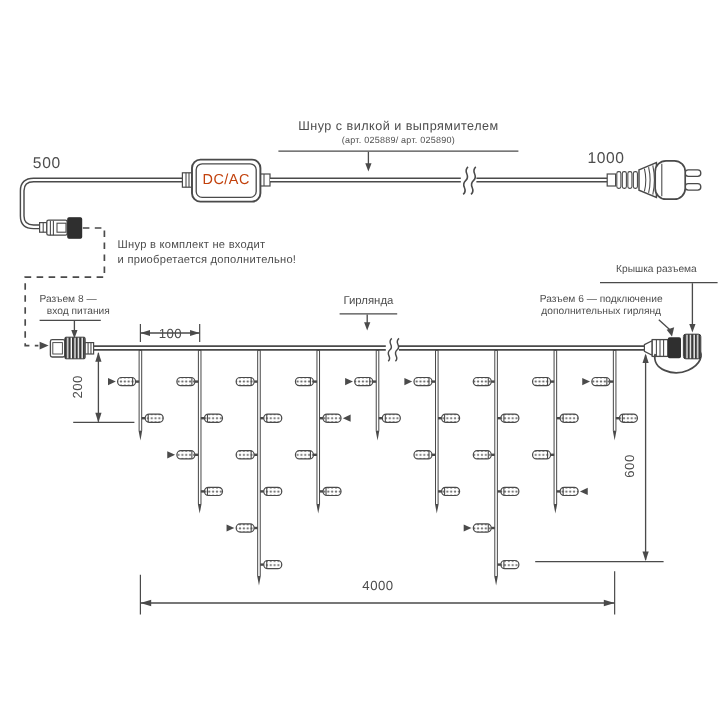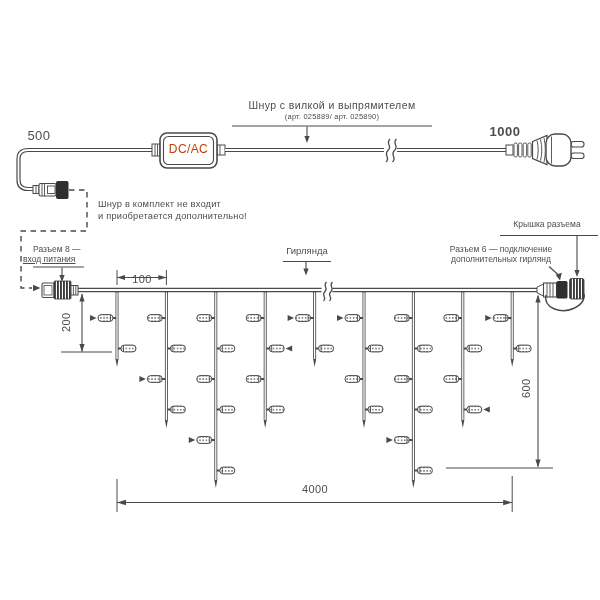--- a/index.html
+++ b/index.html
@@ -6,28 +6,28 @@
   .stage{
     position:relative;width:600px;height:600px;background:#fff;overflow:hidden;
     font-family:"Liberation Sans", sans-serif;color:#4d4d4d;
   }
   .stage svg{position:absolute;left:0;top:0;}
   .lbl{position:absolute;white-space:nowrap;color:#4d4d4d;line-height:1.15;text-align:right;}
   .c{text-align:center;}
   .dim{font-size:11px;letter-spacing:.4px;}
   .rot{transform:rotate(-90deg);transform-origin:center center;}
   .t500{left:20px;top:129px;width:38px;font-size:13px;letter-spacing:.5px;}
-  .t1000{left:485px;top:125px;width:40px;font-size:13px;letter-spacing:.5px;font-weight:bold;}
+  .t1000{left:485px;top:125px;width:40px;font-size:13px;letter-spacing:.5px;}
   .tdcac{left:160px;top:143px;width:57px;font-size:12px;letter-spacing:.4px;color:#c2410c;}
   .cord1{left:232px;top:99px;width:200px;font-size:10.5px;letter-spacing:.4px;}
   .cord2{left:232px;top:113px;width:200px;font-size:7.5px;letter-spacing:.2px;}
   .note1{left:98px;top:199px;font-size:9.3px;letter-spacing:.2px;}
   .note2{left:98px;top:211px;font-size:9.3px;letter-spacing:.2px;}
   .r1a{left:33px;top:245px;font-size:8.5px;}
-  .r1b{left:23px;top:255px;font-size:8.5px;text-decoration:underline;}
+  .r1b{left:39px;top:255px;font-size:8.5px;}
   .girl{left:283px;top:246px;width:48px;font-size:9.5px;}
   .r2a{left:440px;top:245px;width:122px;font-size:8.5px;}
   .r2b{left:440px;top:255px;width:122px;font-size:8.5px;}
   .capl{left:494px;top:220px;width:106px;font-size:8.5px;}
   .d100{left:117px;top:273px;width:50px;text-align:center;}
   .d200{left:50px;top:316px;width:32px;}
   .d600{left:510px;top:382px;width:32px;}
   .d4000{left:285px;top:483px;width:60px;}
 </style>
 </head>

